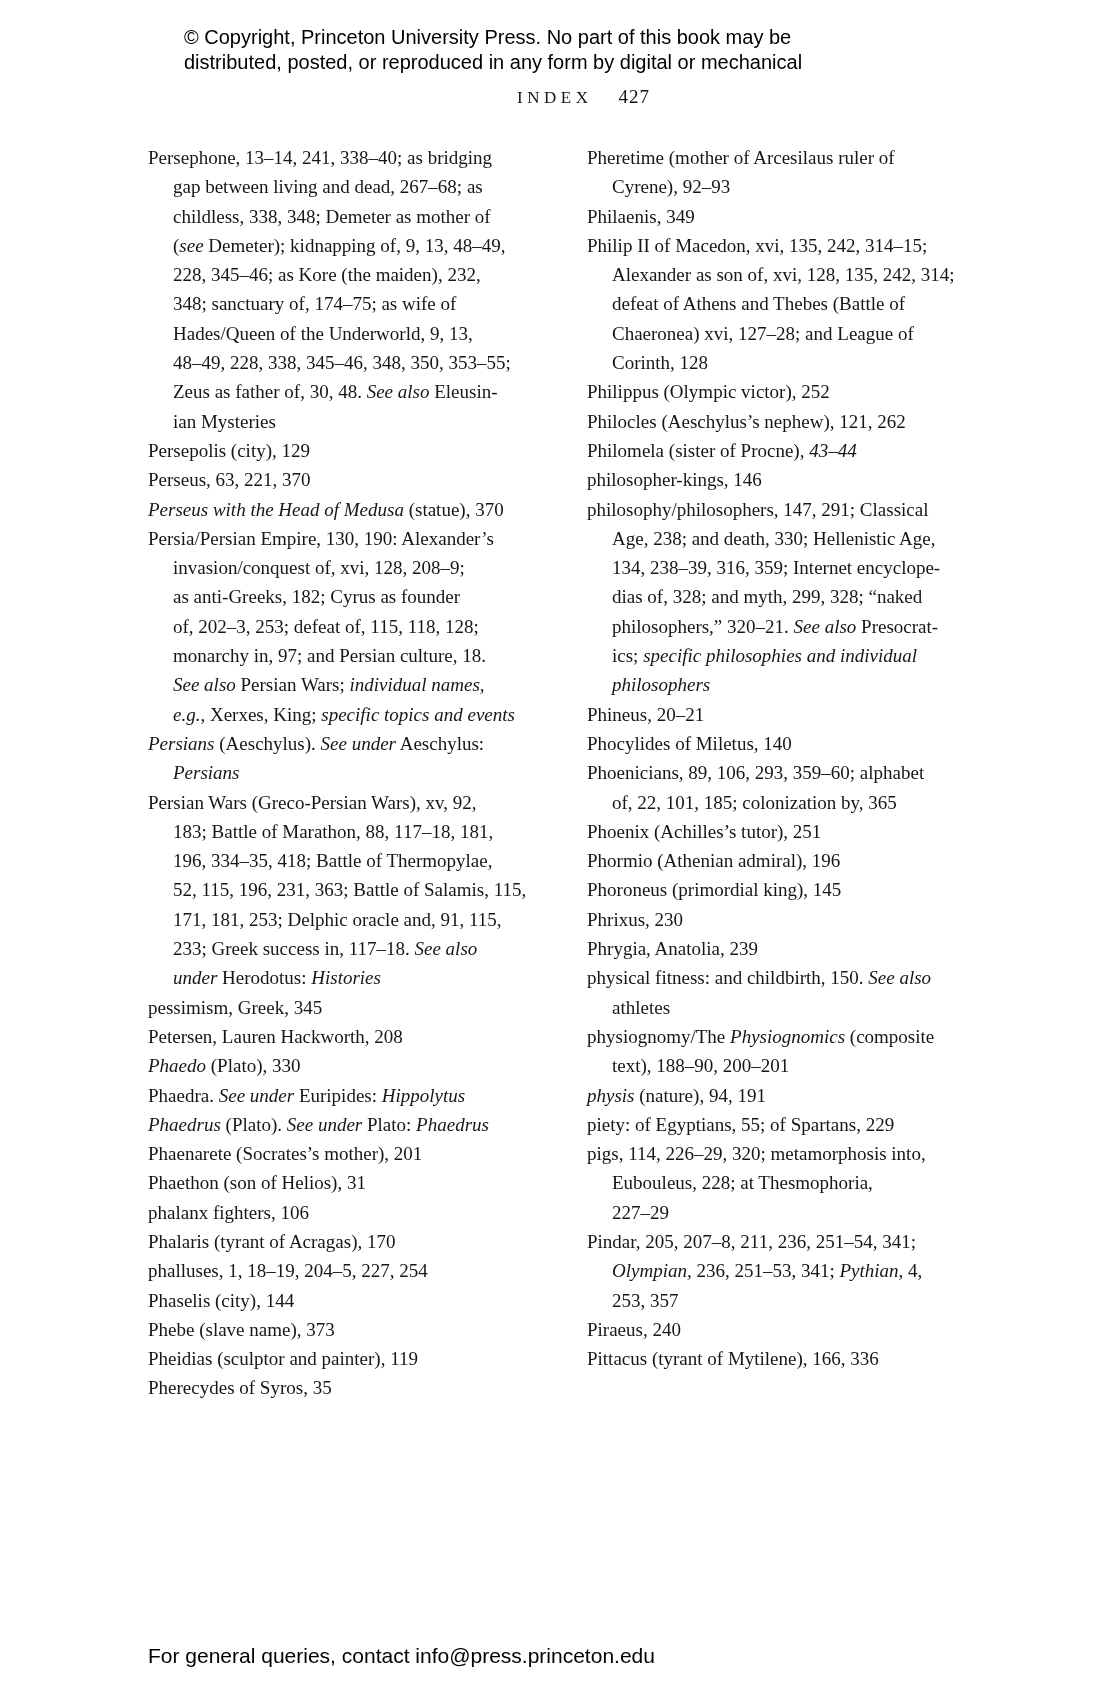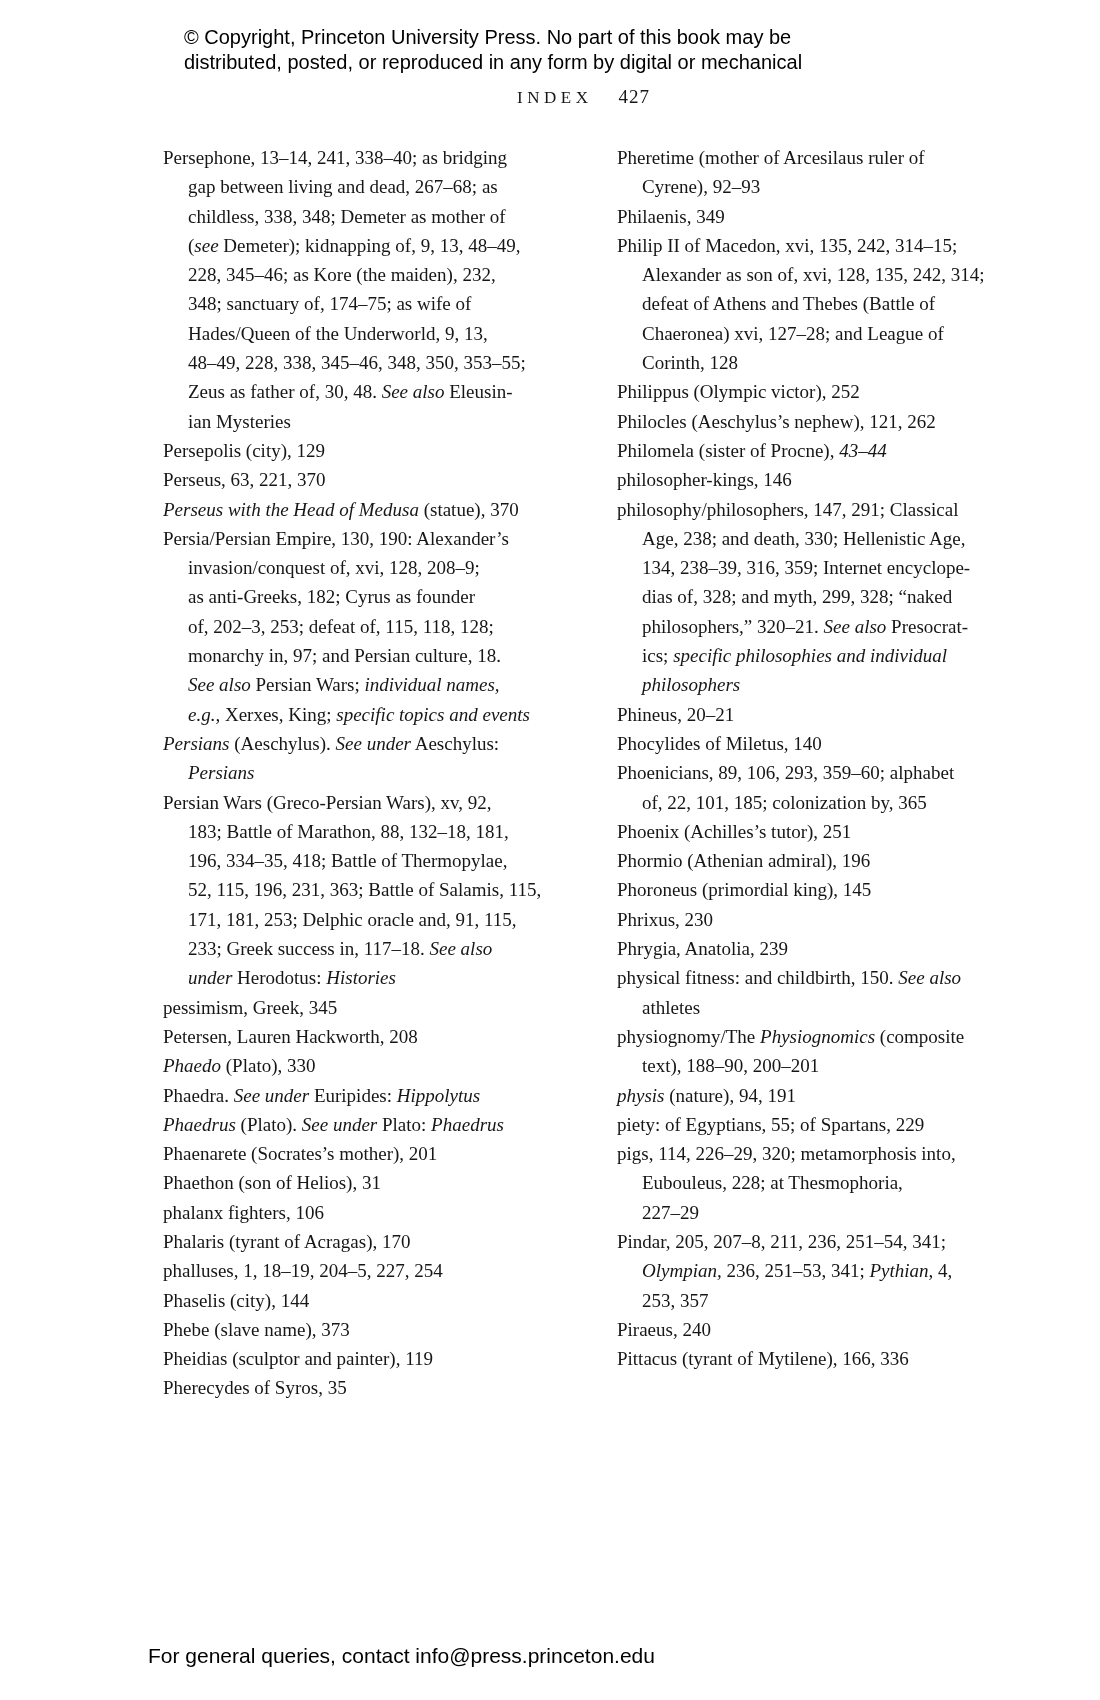--- a/index.html
+++ b/index.html
@@ -20,21 +20,21 @@
     font-size:17px;letter-spacing:4.5px;
   }
   .page-header .page-number{
     font-size:19px;letter-spacing:1px;
   }
   .columns{
     position:absolute;left:148px;top:143px;
     display:flex;gap:39px;
     font-size:19px;line-height:29.3px;
   }
-  .column{width:400px;margin-left:15px;}
+  .column{width:400px;}
   .entry{margin:0;}
   .line{white-space:nowrap;}
   .line.cont{padding-left:25px;}
   .line i{font-style:italic;}
   .page-footer{
     position:absolute;left:148px;top:1644px;width:839px;
     text-align:left;
     font-family:"Liberation Sans", sans-serif;
     font-size:21px;color:#000;
   }
@@ -83,21 +83,21 @@
         <div class="line cont">monarchy in, 97; and Persian culture, 18.</div>
         <div class="line cont"><i>See also</i> Persian Wars; <i>individual names,</i></div>
         <div class="line cont"><i>e.g.,</i> Xerxes, King; <i>specific topics and events</i></div>
       </div>
       <div class="entry">
         <div class="line"><i>Persians</i> (Aeschylus). <i>See under</i> Aeschylus:</div>
         <div class="line cont"><i>Persians</i></div>
       </div>
       <div class="entry">
         <div class="line">Persian Wars (Greco-Persian Wars), xv, 92,</div>
-        <div class="line cont">183; Battle of Marathon, 88, 132–18, 181,</div>
+        <div class="line cont">183; Battle of Marathon, 88, 117–18, 181,</div>
         <div class="line cont">196, 334–35, 418; Battle of Thermopylae,</div>
         <div class="line cont">52, 115, 196, 231, 363; Battle of Salamis, 115,</div>
         <div class="line cont">171, 181, 253; Delphic oracle and, 91, 115,</div>
         <div class="line cont">233; Greek success in, 117–18. <i>See also</i></div>
         <div class="line cont"><i>under</i> Herodotus: <i>Histories</i></div>
       </div>
       <div class="entry">
         <div class="line">pessimism, Greek, 345</div>
       </div>
       <div class="entry">

